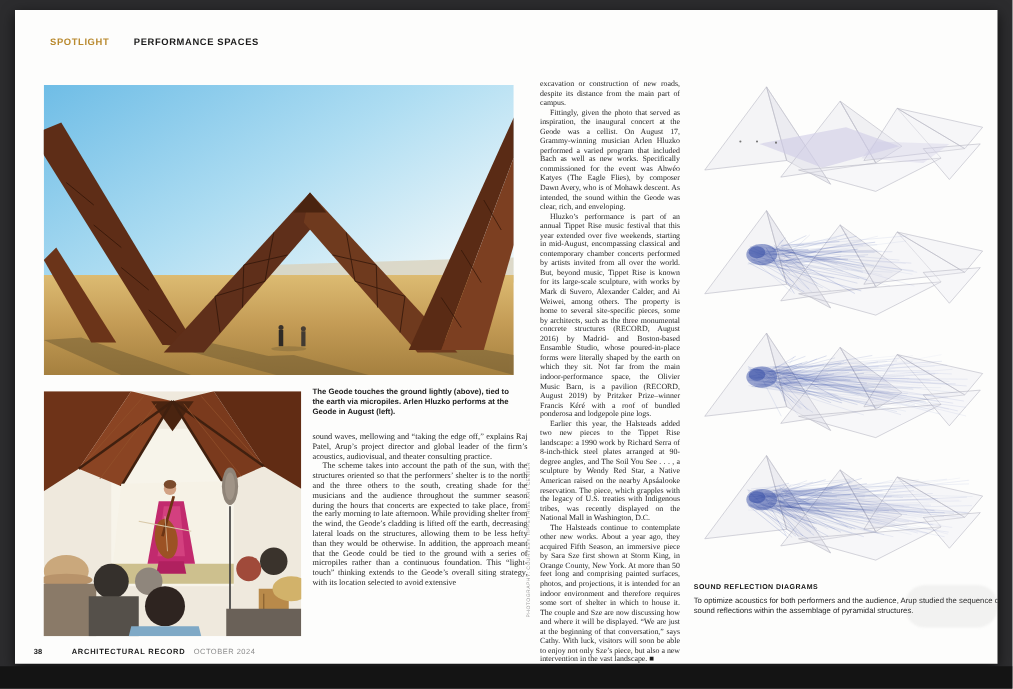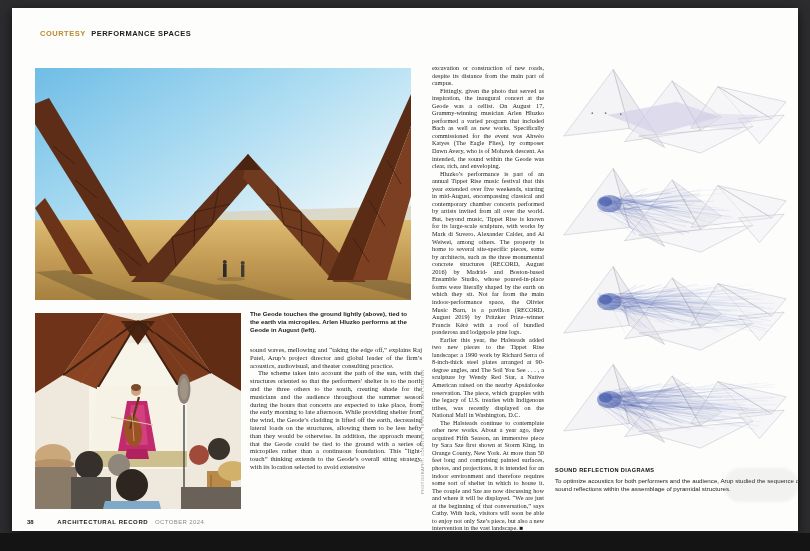--- a/index.html
+++ b/index.html
@@ -9,21 +9,21 @@
   }
   .bottom-bar{position:absolute;left:0;top:533px;width:810px;height:18px;background:#141414;}
   .page{
     position:absolute;left:12px;top:8px;width:786px;height:523px;
     background:#fdfdfc;overflow:hidden;box-shadow:0 3px 10px rgba(0,0,0,.65);
   }
   .abs{position:absolute;}
   
   .kicker{left:28px;top:21px;font-size:7.5px;font-weight:bold;letter-spacing:.5px;}
   .kicker .gold{color:var(--accent,#b98a2f);}
-  .kicker .dark{color:#1c1c1c;margin-left:3px;}
+  .kicker .dark{color:#1c1c1c;margin-left:17px;}
   
   .photo{display:block;}
   .photo-top{left:23px;top:60px;}
   .photo-bottom{left:23px;top:305px;}
   
   .caption{
     left:238px;top:302px;width:168px;
     font-size:6.2px;line-height:1.32;font-weight:bold;color:#222;
   }
   
@@ -54,21 +54,21 @@
   .footer .mag{font-weight:bold;letter-spacing:.6px;}
   .footer .issue{color:#8a8a8a;margin-left:5px;letter-spacing:.4px;}
   svg{display:block;}
 </style>
 </head>
 <body>
 
 <div class="page">
 
   <div class="abs kicker">
-    <span class="gold">COURTESY</span>
+    <span class="gold">SPOTLIGHT</span>
     <span class="dark">PERFORMANCE SPACES</span>
   </div>
 
   <svg class="abs photo photo-top" width="376" height="232" viewBox="0 0 376 232">
     <defs>
       <linearGradient id="skyg" x1="0" y1="0" x2="1" y2="0.7">
         <stop offset="0" stop-color="#6fbde6"></stop>
           <stop offset="0.55" stop-color="#aeddf2"></stop>
           <stop offset="1" stop-color="#e9f5f9"></stop>
       </linearGradient>

